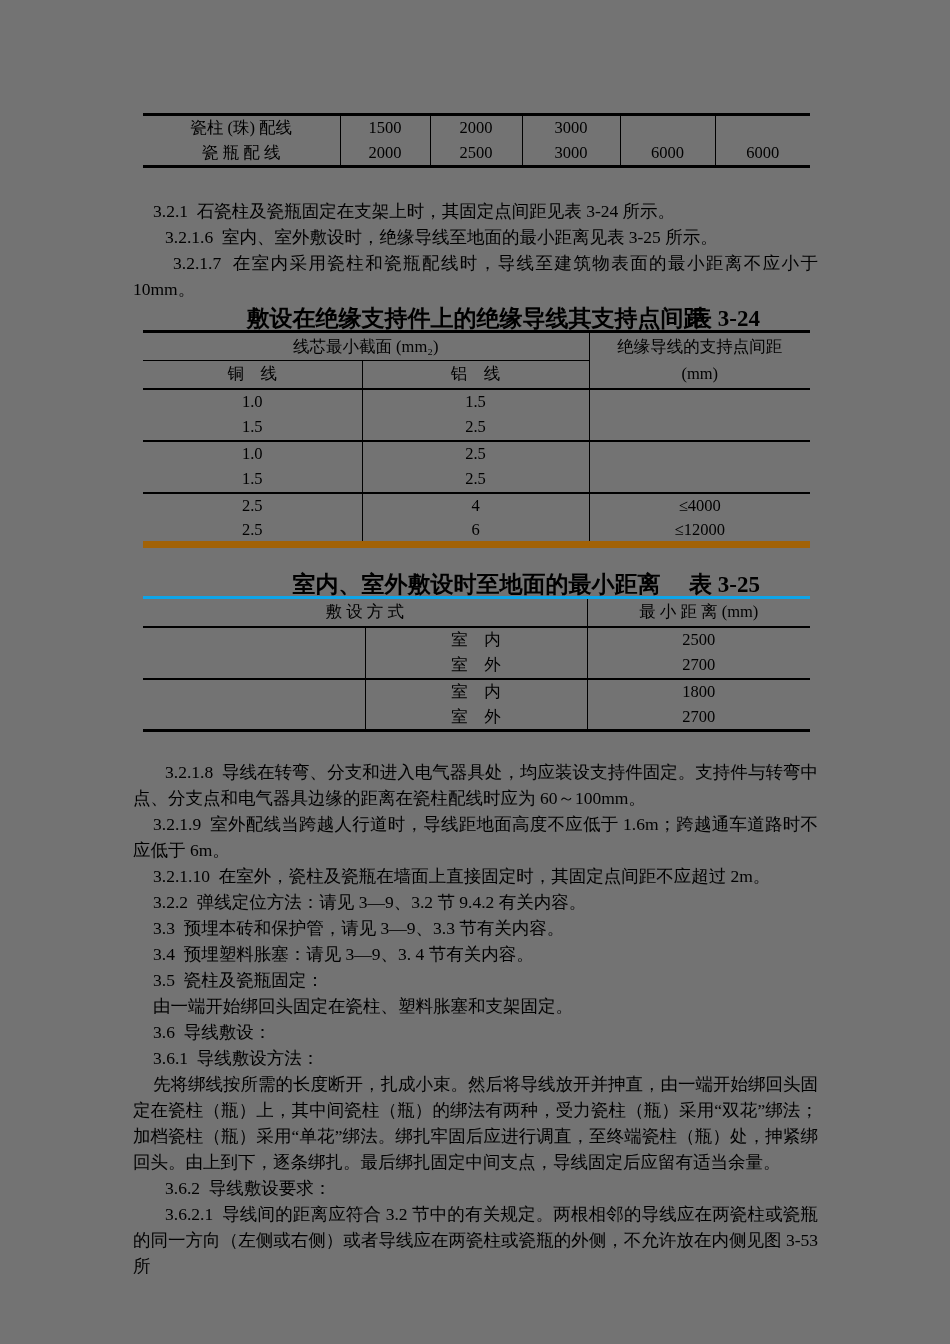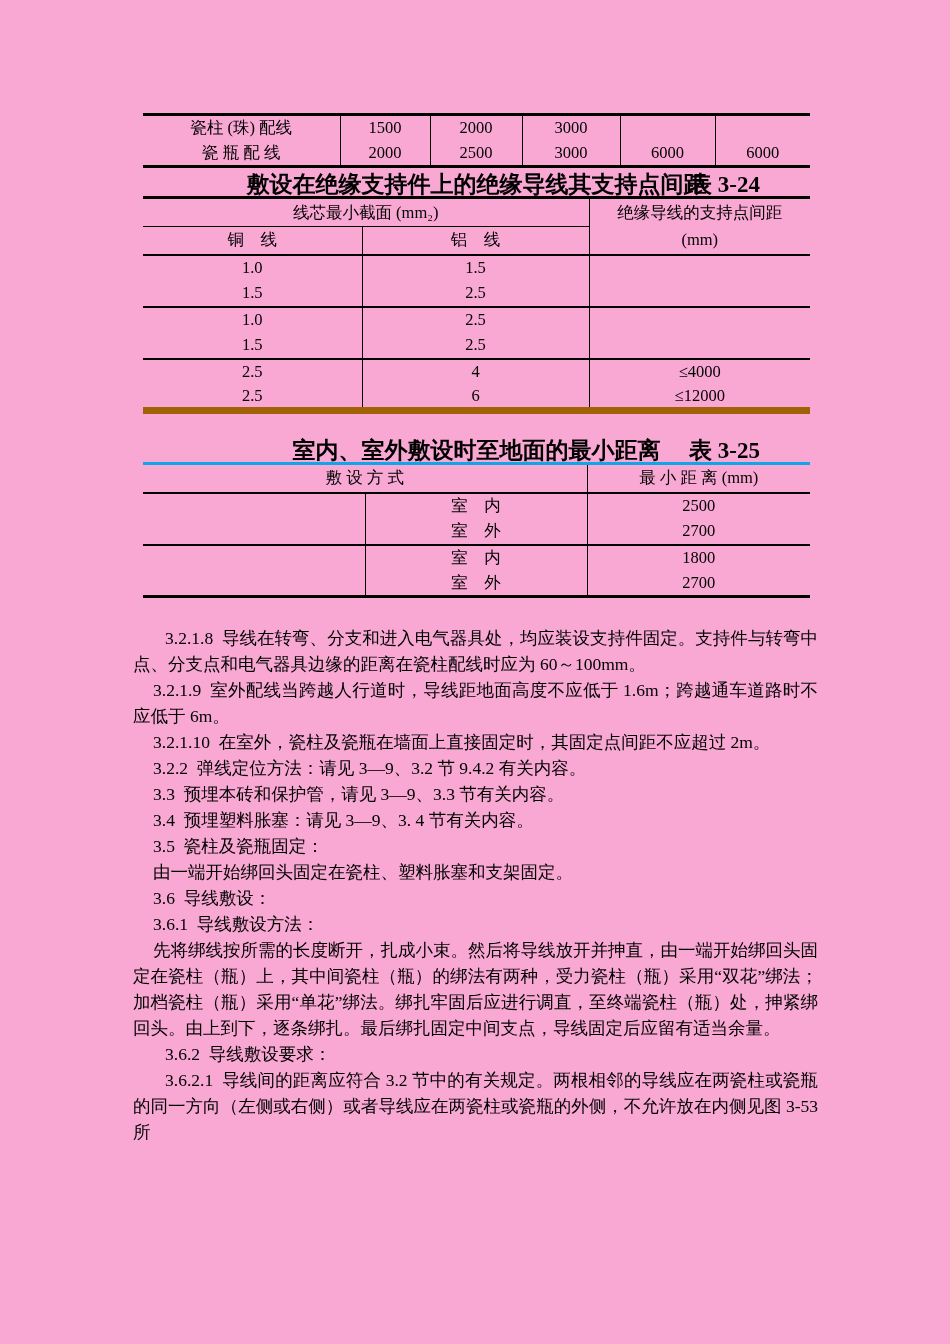--- a/index.html
+++ b/index.html
@@ -3,21 +3,21 @@
 <meta charset="utf-8">
 <style>
   html, body { margin: 0; padding: 0; }
   body {
     width: 950px; height: 1344px;
     background: #ffffff;
     color: #000000;
     font-family: "Liberation Serif", "DejaVu Serif", serif;
     overflow: hidden;
   }
-  .page { position: relative; width: 950px; height: 1344px; background: #f9a8d4; }
+  .page { position: relative; width: 950px; height: 1344px; background: #737373; }
   .content { position: absolute; left: 133px; top: 113px; width: 685px; }
 
   
   .para {
     font-size: 17.5px;
     line-height: 26px;
     text-align: justify;
     white-space: pre-wrap;
     margin: 0;
   }
@@ -105,20 +105,25 @@
           <td>瓷 瓶 配 线</td>
           <td class="bl">2000</td>
           <td class="bl">2500</td>
           <td class="bl">3000</td>
           <td class="bl">6000</td>
           <td class="bl">6000</td>
         </tr>
       </tbody>
     </table>
 
+    <div class="sec1">
+      <p class="para ind1">3.2.1  石瓷柱及瓷瓶固定在支架上时，其固定点间距见表 3-24 所示。</p>
+      <p class="para ind2">3.2.1.6  室内、室外敷设时，绝缘导线至地面的最小距离见表 3-25 所示。</p>
+      <p class="para ind3">3.2.1.7  在室内采用瓷柱和瓷瓶配线时，导线至建筑物表面的最小距离不应小于10mm。</p>
+    </div>
 
     <div class="gap-6"></div>
 
     <div class="tbl-caption">
       <span class="cap-title">敷设在绝缘支持件上的绝缘导线其支持点间距</span>
       <span class="cap-label">表 3-24</span>
     </div>
     <table class="tbl t24">
       <colgroup>
         <col style="width:219px">

